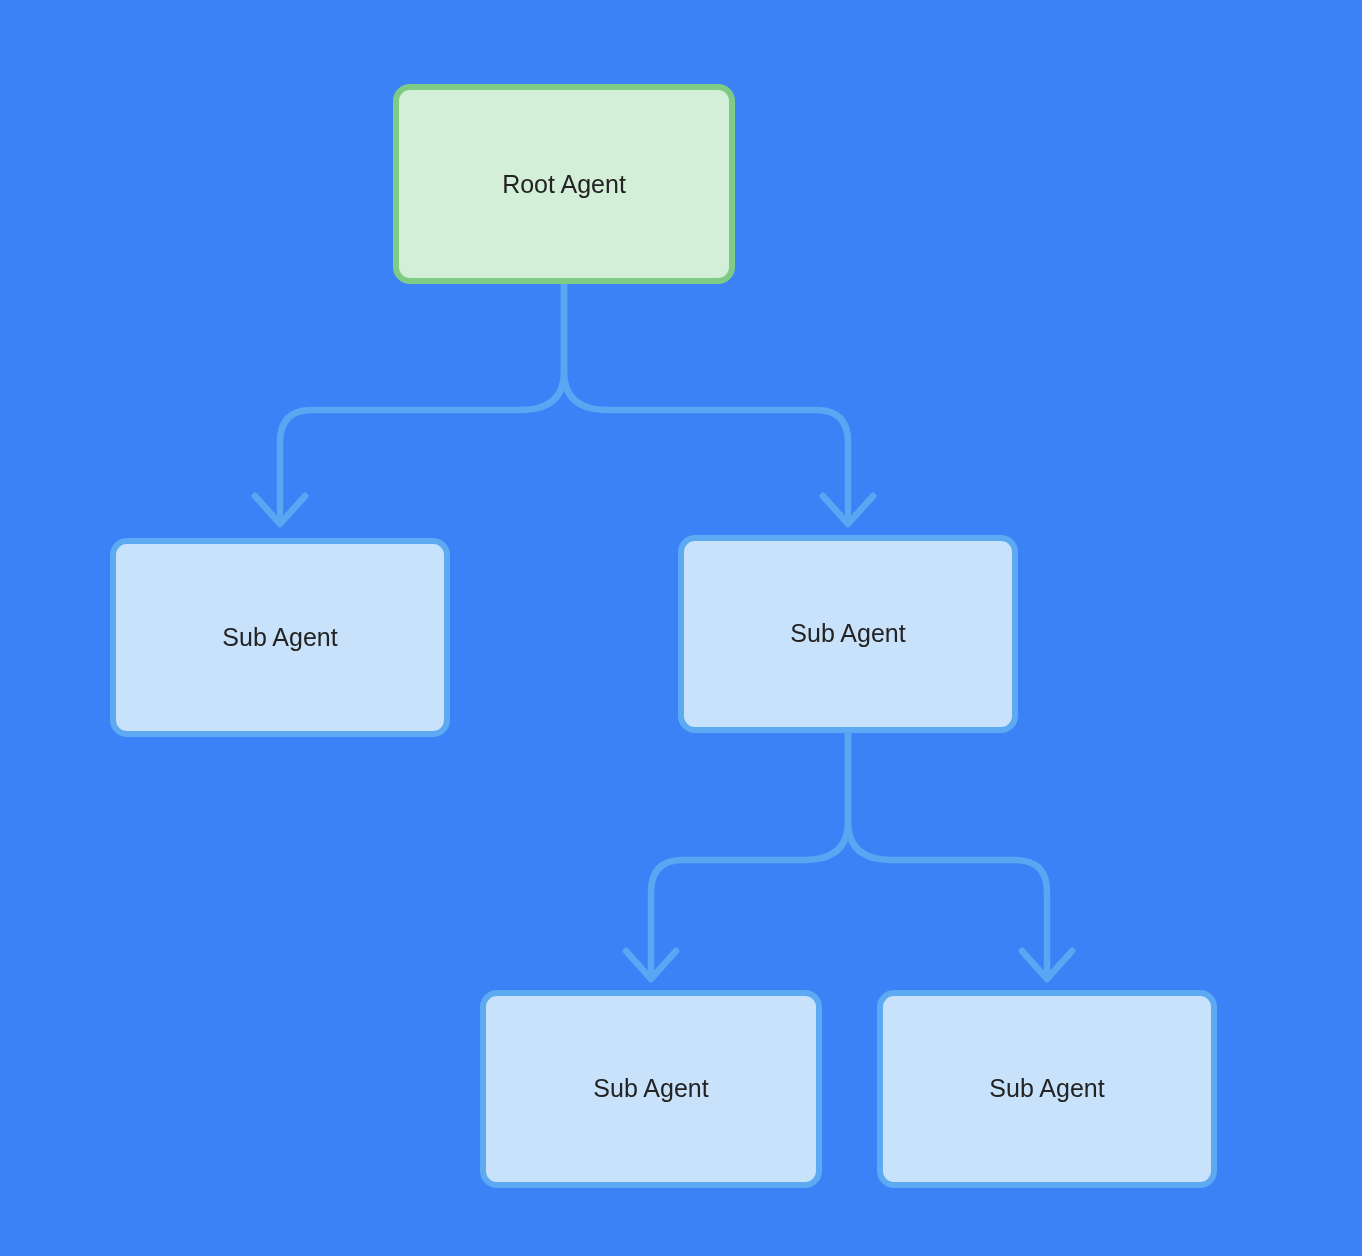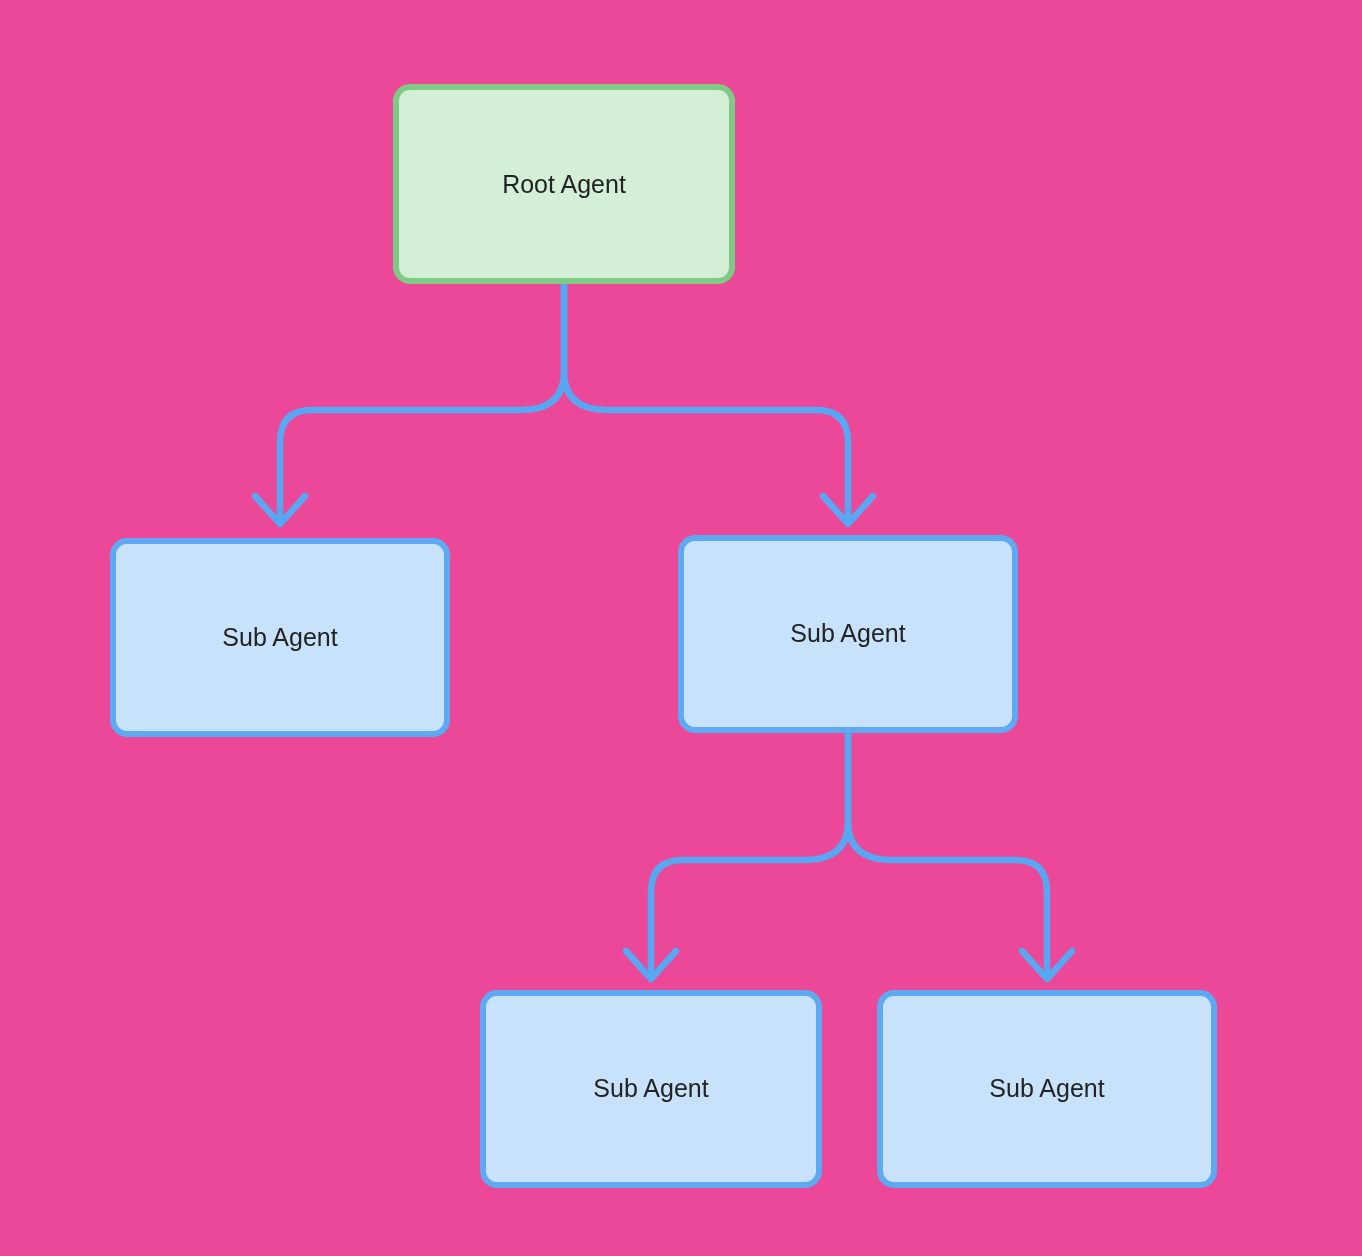--- a/index.html
+++ b/index.html
@@ -4,21 +4,21 @@
 <style>
   html, body {
     margin: 0;
     padding: 0;
     background: #ffffff;
   }
   .stage {
     position: relative;
     width: 1362px;
     height: 1256px;
-    background: #ec4899;
+    background: #3b82f6;
     overflow: hidden;
   }
   svg.diagram {
     display: block;
   }
   .edge {
     fill: none;
     stroke-width: 6.5;
     stroke-linecap: round;
     stroke-linejoin: round;

